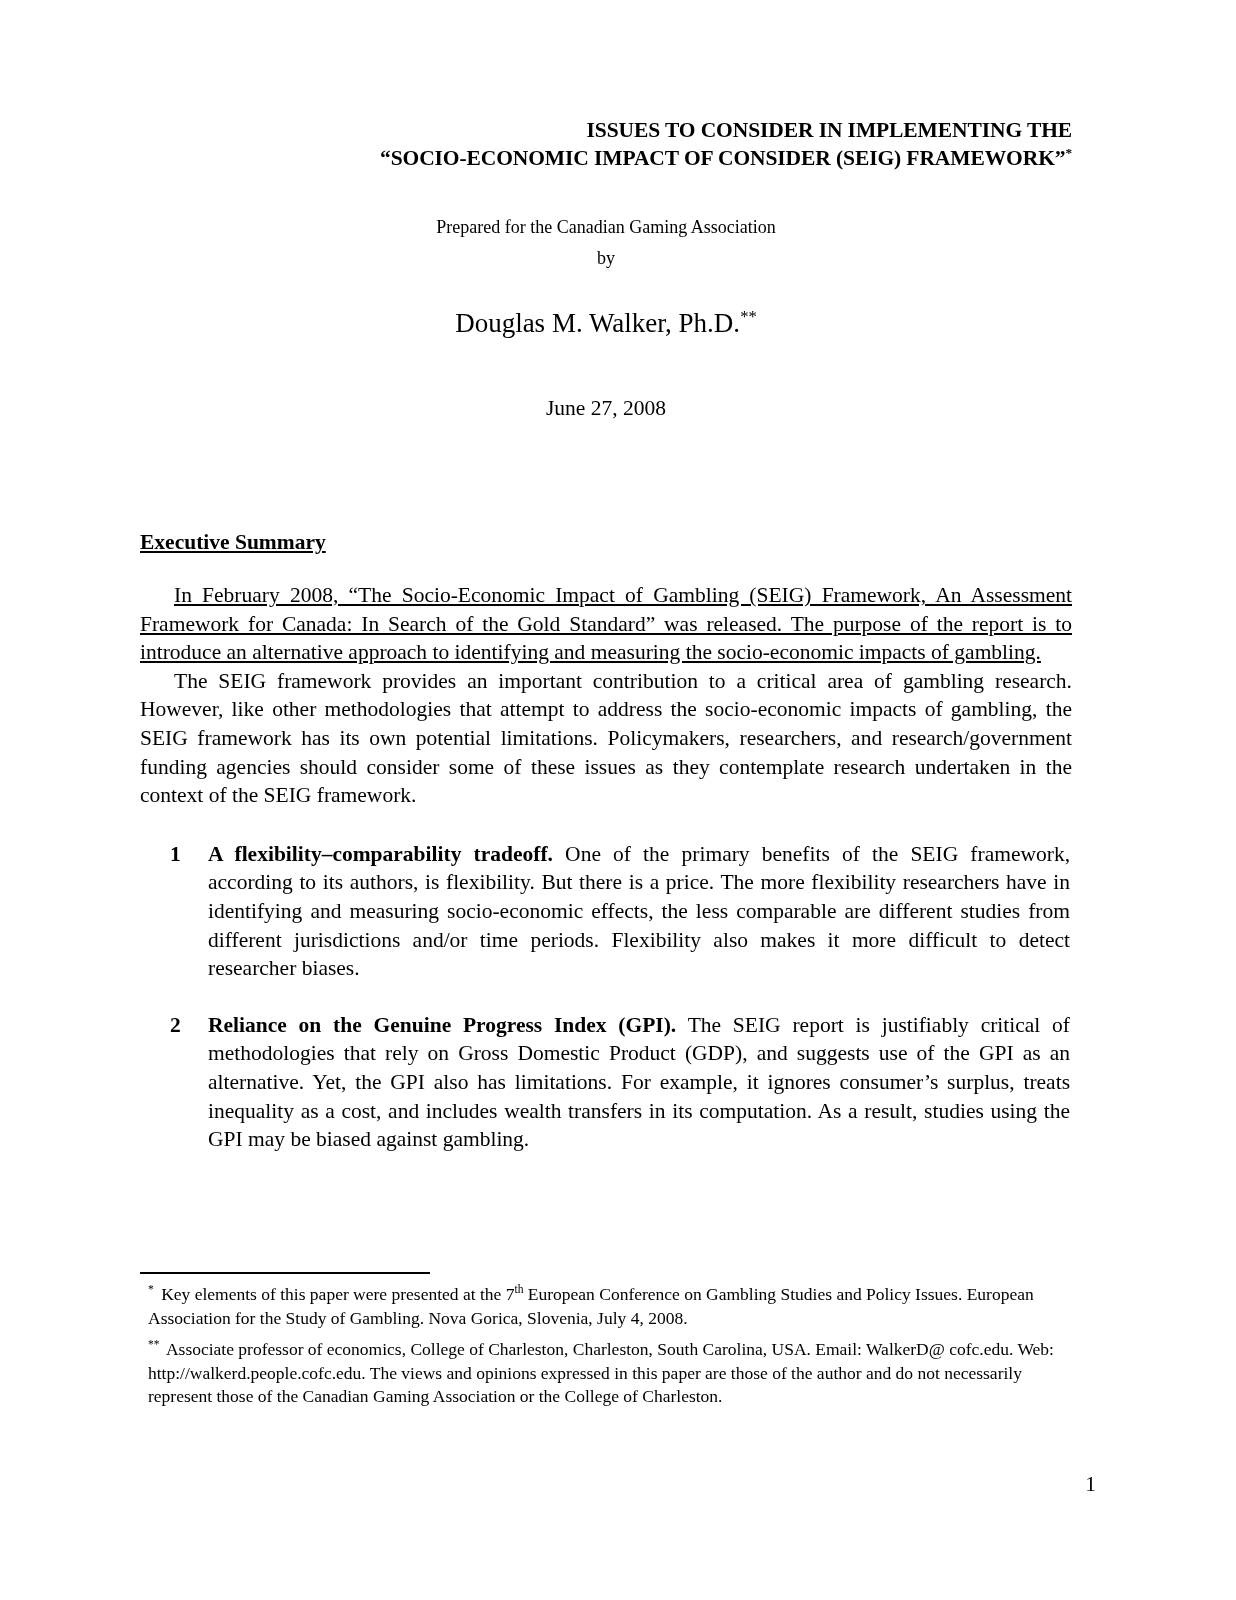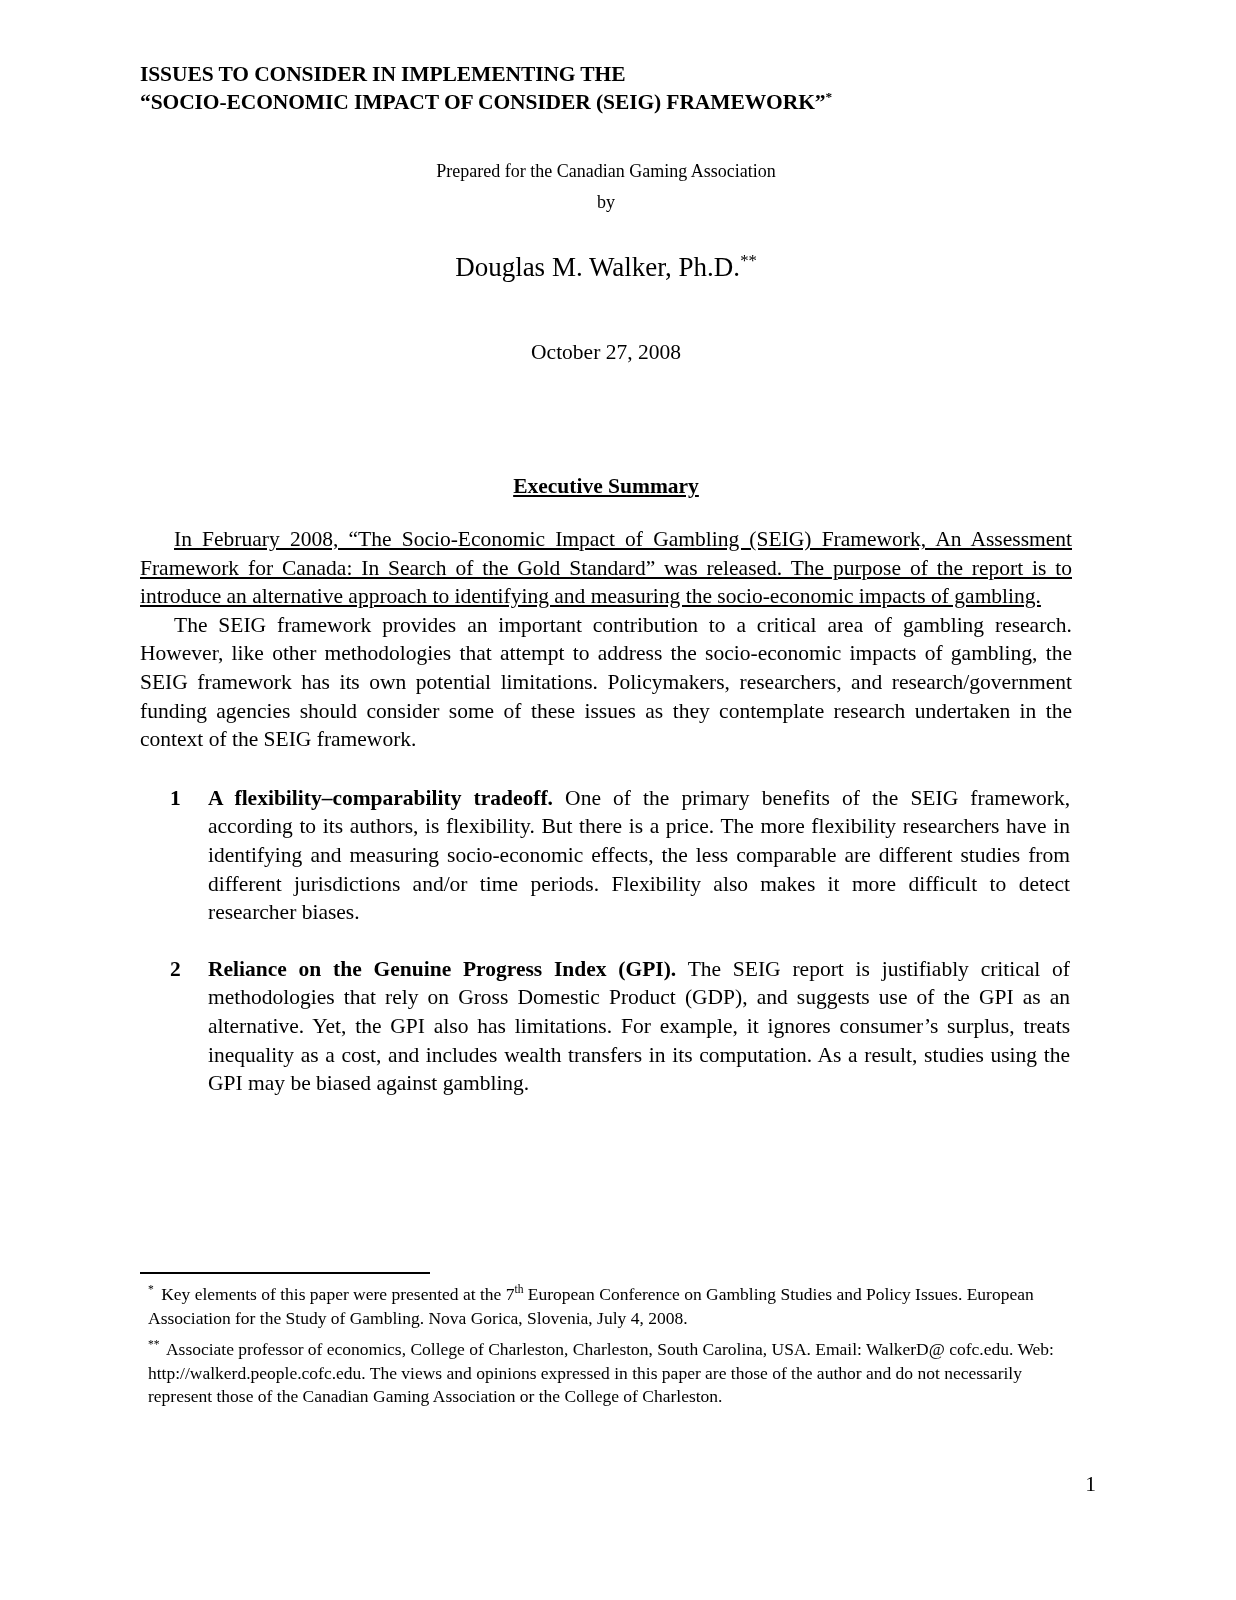--- a/index.html
+++ b/index.html
@@ -21,22 +21,22 @@
   }
   .content {
     position: absolute;
     left: 140px;
     top: 0;
     width: 932px;
   }
 
   
   .title-block {
-    padding-top: 60px;
-    text-align: left;
+    padding-top: 116px;
+    text-align: right;
   }
   .doc-title-line {
     font-size: 21.5px;
     font-weight: bold;
     line-height: 28px;
     letter-spacing: -0.1px;
   }
   .sup {
     font-size: 0.62em;
     vertical-align: super;
@@ -63,21 +63,20 @@
   }
   .date-block {
     text-align: center;
     margin-top: 54px;
     font-size: 21.5px;
     line-height: 31px;
   }
 
   
   .section-heading {
-    text-align: center;
     margin-top: 106px;
     font-size: 21.5px;
     font-weight: bold;
   }
   .section-heading span {
     text-decoration: underline;
   }
 
   .body-para {
     font-size: 21.5px;
@@ -174,21 +173,21 @@
       <div class="doc-title-line"><span>“SOCIO-ECONOMIC IMPACT OF CONSIDER (SEIG) FRAMEWORK”</span><span class="sup-b">*</span></div>
     </div>
 
     <div class="prepared-block">
       <div>Prepared for the Canadian Gaming Association</div>
       <div>by</div>
     </div>
 
     <div class="author-block"><span>Douglas M. Walker, Ph.D.</span><span class="sup">**</span></div>
 
-    <div class="date-block">October 27, 2008</div>
+    <div class="date-block">June 27, 2008</div>
 
     <div class="section-heading"><span>Executive Summary</span></div>
 
     <p class="body-para first">In February 2008, “The Socio-Economic Impact of Gambling (SEIG) Framework, An Assessment Framework for Canada: In Search of the Gold Standard” was released. The purpose of the report is to introduce an alternative approach to identifying and measuring the socio-economic impacts of gambling.</p>
     <p class="body-para">The SEIG framework provides an important contribution to a critical area of gambling research. However, like other methodologies that attempt to address the socio-economic impacts of gambling, the SEIG framework has its own potential limitations. Policymakers, researchers, and research/government funding agencies should consider some of these issues as they contemplate research undertaken in the context of the SEIG framework.</p>
 
     <div class="num-list">
       <div class="num-item">
         <div class="num-marker">1</div>
         <div class="num-text"><b>A flexibility–comparability tradeoff.</b> <span>One of the primary benefits of the SEIG framework, according to its authors, is flexibility. But there is a price. The more flexibility researchers have in identifying and measuring socio-economic effects, the less comparable are different studies from different jurisdictions and/or time periods. Flexibility also makes it more difficult to detect researcher biases.</span></div>

